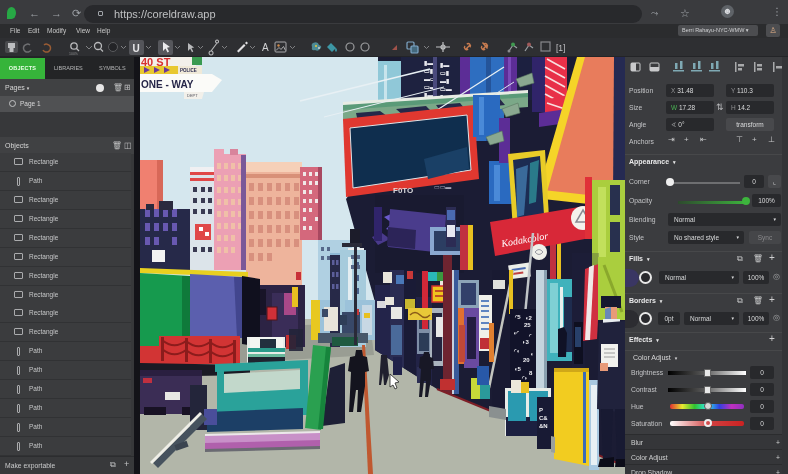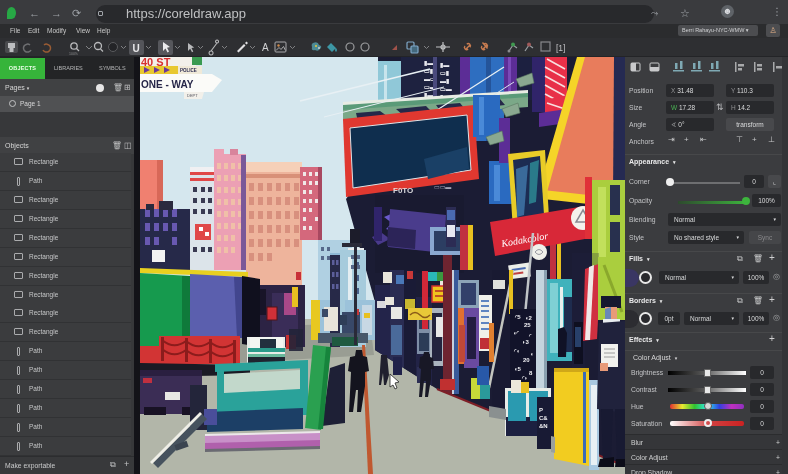--- a/index.html
+++ b/index.html
@@ -2,21 +2,21 @@
 <html><head>
 <meta charset="utf-8">
 <style>
 *{margin:0;padding:0;box-sizing:border-box}
 html,body{width:788px;height:474px;overflow:hidden;background:#2e2f32;font-family:"Liberation Sans",sans-serif;}
 .abs{position:absolute}
 #stage{position:relative;width:788px;height:474px;overflow:hidden}
 
 #chrome{left:0;top:0;width:788px;height:28px;background:#3a3b3e}
 .cicon{color:#9fa3a8;font-size:11px;line-height:1}
-#urlpill{left:96px;top:5px;width:558px;height:18px;background:#28292c;border-radius:9px;color:#bfc0c2;font-size:13px;line-height:18px;padding-left:30px}
+#urlpill{left:84px;top:5px;width:558px;height:18px;background:#28292c;border-radius:9px;color:#bfc0c2;font-size:11px;line-height:18px;padding-left:30px}
 
 #menubar{left:0;top:28px;width:788px;height:10px;background:#2b2c2e}
 .menu{color:#c9c9c9;font-size:6.5px;position:absolute;top:2px}
 
 #toolbar{left:0;top:38px;width:788px;height:19px;background:#2e2f32;border-bottom:1px solid #232427}
 
 #lpanel{left:0;top:57px;width:134px;height:417px;background:#37383a}
 #tabbar{left:0;top:0;width:134px;height:22px;background:#232426}
 #tabobj{left:0;top:1px;width:45px;height:21px;background:#36b43a;color:#eaffe8;font-size:5.5px;font-weight:bold;text-align:center;line-height:21px;letter-spacing:.2px}
 .tabtx{color:#b4b5b6;font-size:5.5px;top:8px;position:absolute}

